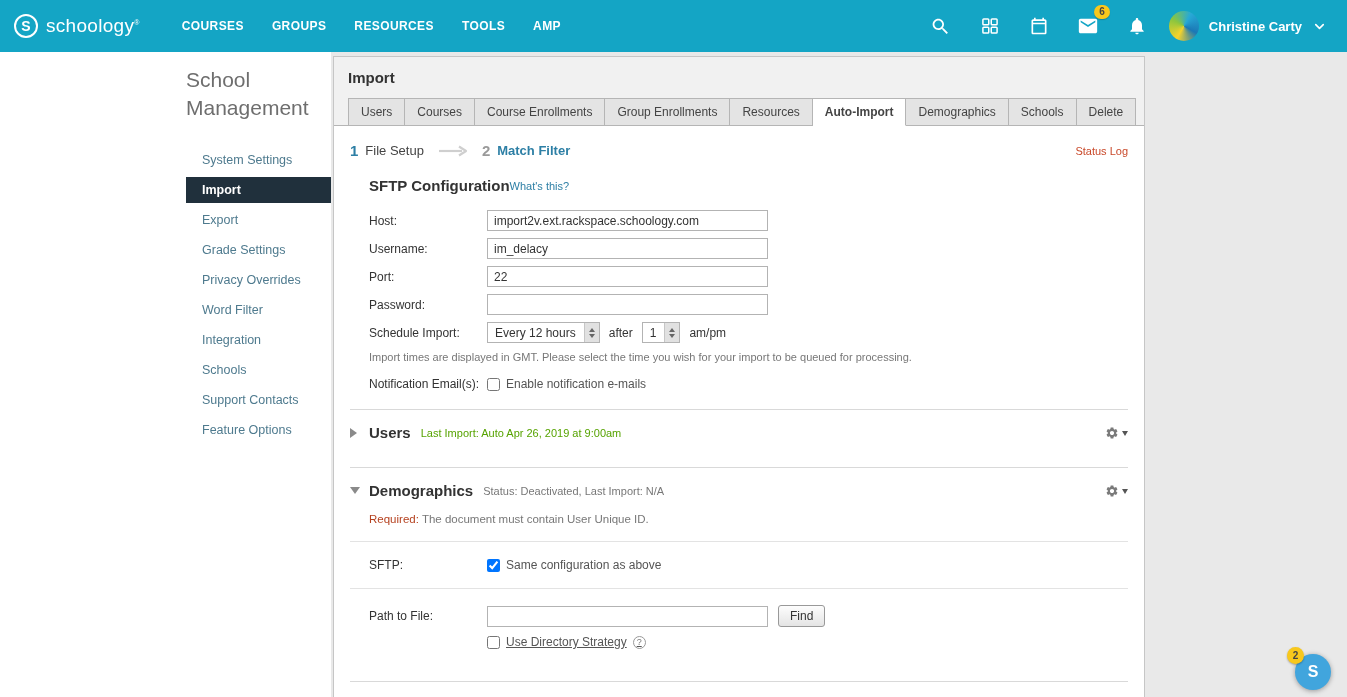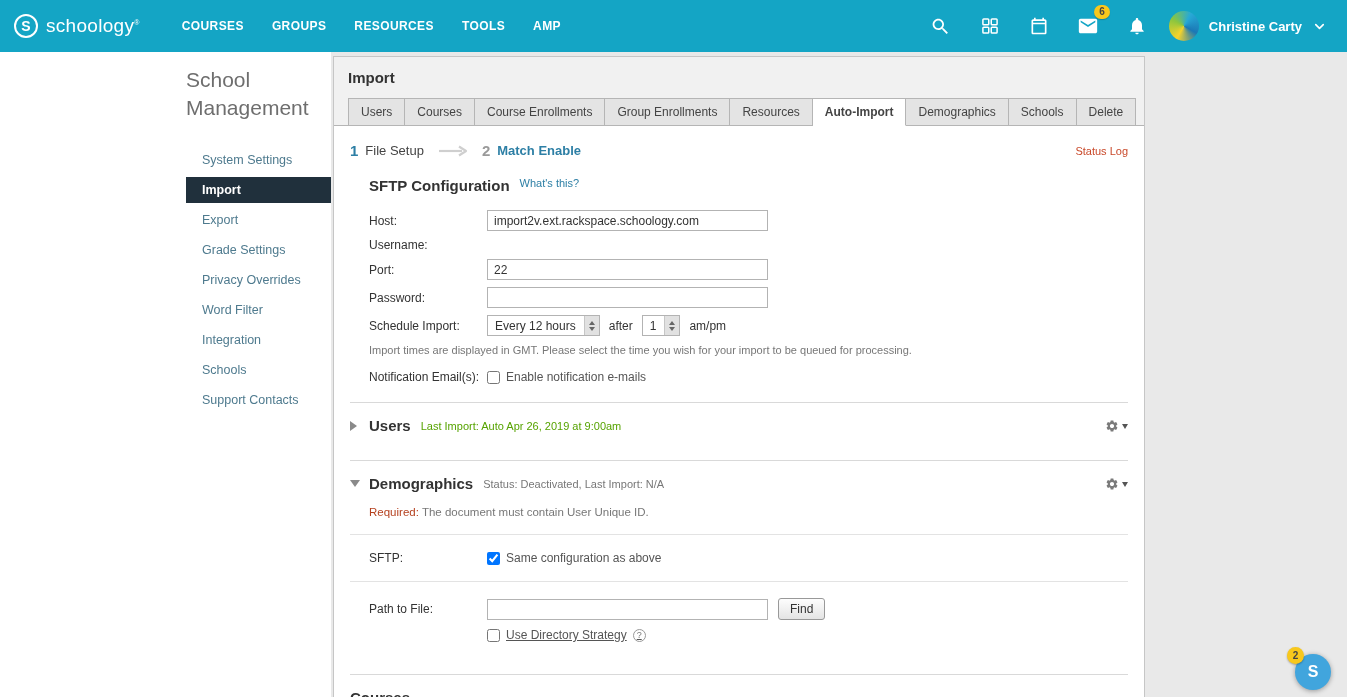--- a/index.html
+++ b/index.html
@@ -76,21 +76,21 @@
   .step-num { font-weight: bold; font-size: 15px; margin-right: 7px; }
   .step-num.blue { color: #2d7fa5; }
   .step-num.gray { color: #9a9a9a; }
   .step1-label { color: #444; font-size: 13px; }
   .step-arrow { margin: 0 14px; display: flex; align-items: center; }
   .step2-label { color: #2d7fa5; font-size: 13px; font-weight: bold; cursor: pointer; }
   .status-log { margin-left: auto; color: #c9492a; font-size: 11px; cursor: pointer; }
 
   
   .sftp-block { padding: 4px 16px 0 35px; }
-  .sftp-heading-row { display: flex; align-items: flex-start; gap: 10px; margin-bottom: 16px; }
+  .sftp-heading-row { display: flex; align-items: center; margin-bottom: 16px; }
   .sftp-heading { font-size: 15px; font-weight: bold; color: #333; }
   .whats-this { font-size: 11px; color: #2d7fa5; cursor: pointer; }
 
   .form-row { display: flex; align-items: center; margin-bottom: 7px; font-size: 12px; color: #333; }
   .form-label { width: 118px; flex-shrink: 0; }
   .text-input {
     width: 281px; height: 21px; border: 1px solid #b3b3b3; padding: 0 6px;
     font-size: 12px; font-family: inherit; color: #333; background: #fff;
   }
   .fake-select {
@@ -229,20 +229,21 @@
     <nav>
       <div class="side-item">System Settings</div>
       <div class="side-item active">Import</div>
       <div class="side-item">Export</div>
       <div class="side-item">Grade Settings</div>
       <div class="side-item">Privacy Overrides</div>
       <div class="side-item">Word Filter</div>
       <div class="side-item">Integration</div>
       <div class="side-item">Schools</div>
       <div class="side-item">Support Contacts</div>
+      <div class="side-item">Feature Options</div>
     </nav>
   </aside>
 
   <main class="content">
     <div class="card">
       <div class="card-head">
         <div class="card-title">Import</div>
         <div class="tabs">
           <div class="tab">Users</div>
           <div class="tab">Courses</div>
@@ -259,36 +260,37 @@
       <div class="steps-row">
         <span class="step-num blue">1</span>
         <span class="step1-label">File Setup</span>
         <span class="step-arrow">
           <svg width="30" height="12" viewBox="0 0 30 12">
               <path d="M1 6h23" stroke="#cfcfcf" stroke-width="2.2" fill="none"></path>
               <path d="M21 1.5l7 4.5-7 4.5" stroke="#cfcfcf" stroke-width="2.2" fill="none" stroke-linejoin="round"></path>
             </svg>
         </span>
         <span class="step-num gray">2</span>
-        <span class="step2-label">Match Enable</span>
+        <span class="step2-label">Match Filter</span>
         <span class="status-log">Status Log</span>
       </div>
 
       <section class="sftp-block">
         <div class="sftp-heading-row">
           <span class="sftp-heading">SFTP Configuration</span>
           <span class="whats-this">What's this?</span>
         </div>
 
         <div class="form-row">
           <span class="form-label">Host:</span>
           <input class="text-input" type="text" value="import2v.ext.rackspace.schoology.com" style="">
         </div>
         <div class="form-row">
           <span class="form-label">Username:</span>
+          <input class="text-input" type="text" value="im_delacy" style="">
         </div>
         <div class="form-row">
           <span class="form-label">Port:</span>
           <input class="text-input" type="text" value="22" style="">
         </div>
         <div class="form-row">
           <span class="form-label">Password:</span>
           <input class="text-input" type="password" style="">
         </div>
         <div class="form-row">

